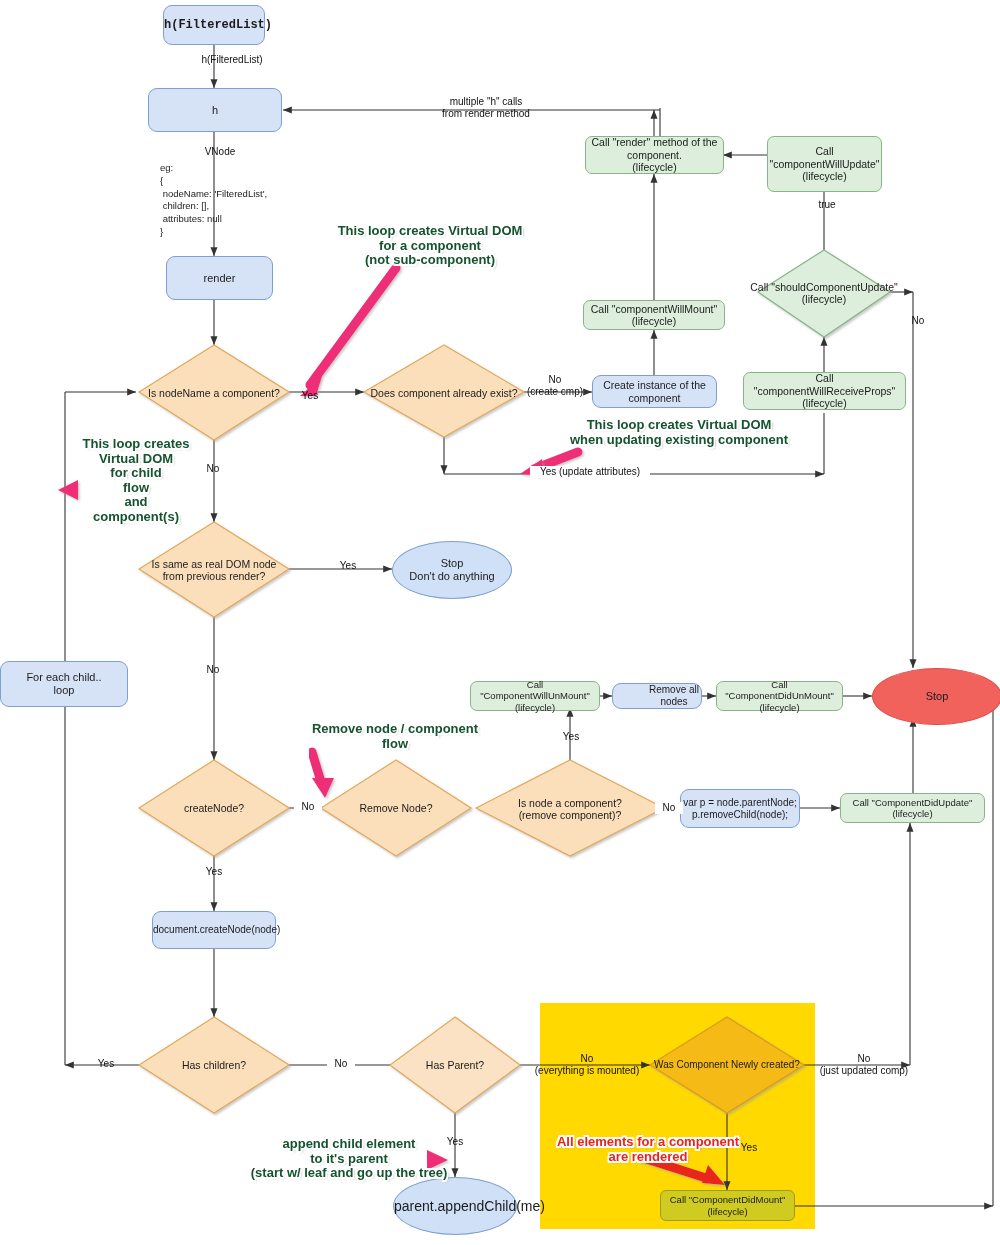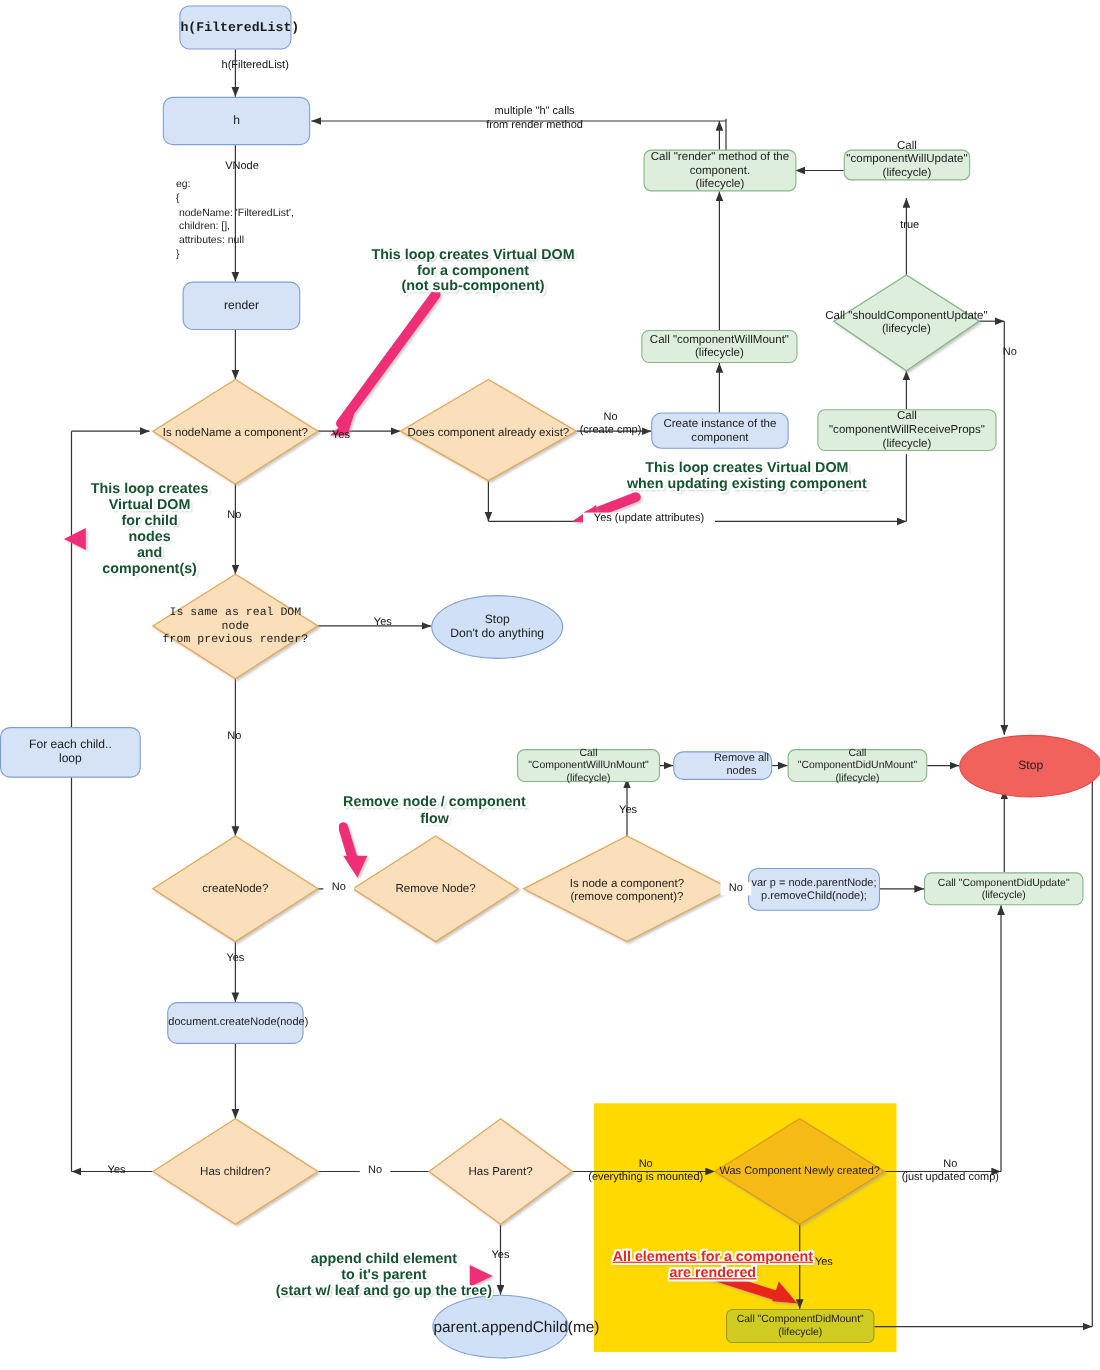--- a/index.html
+++ b/index.html
@@ -25,21 +25,21 @@
           font-size:10.5px;color:#1b1b1b;line-height:1.18;pointer-events:none;}
 
   .edgelabel{position:absolute;font-size:10px;color:#111;line-height:1.15;text-align:center;white-space:pre;}
 
   
   .note{position:absolute;font-weight:bold;font-size:13px;line-height:1.12;text-align:center;color:#14532d;
         text-shadow:
           -1.6px -1.6px 0 #fff, 1.6px -1.6px 0 #fff, -1.6px 1.6px 0 #fff, 1.6px 1.6px 0 #fff,
           -1.6px 0 0 #fff, 1.6px 0 0 #fff, 0 -1.6px 0 #fff, 0 1.6px 0 #fff,
           2px 2px 2px rgba(140,140,140,.55);}
-  .note.red{color:#e8251c;text-decoration:underline;}
+  .note.red{color:#e8251c;}
 
   .vnodeblock{position:absolute;font-size:9.5px;color:#1b1b1b;line-height:1.35;white-space:pre;text-align:left;}
 
   .mono{font-family:"Liberation Mono", monospace;font-weight:bold;font-size:12px;}
 
   .yellowband{position:absolute;background:#ffd900;}
 </style>
 </head>
 <body>
 
@@ -211,21 +211,21 @@
     <span class="txt" style="white-space:pre-line;">Call "componentWillMount"
 (lifecycle)</span>
   </div>
 
   <div class="node gr" style="left:585px;top:136px;width:139px;height:38px;">
     <span class="txt" style="white-space:pre-line;">Call "render" method of the
 component.
 (lifecycle)</span>
   </div>
 
-  <div class="node gr" style="left:767px;top:136px;width:115px;height:28px;align-items:flex-end;">
+  <div class="node gr" style="left:767px;top:136px;width:115px;height:56px;">
     <span class="txt" style="white-space:pre-line;">Call
 "componentWillUpdate"
 (lifecycle)</span>
   </div>
 
   <div class="dlabel" style="left:742px;top:277px;width:164px;height:32px;">
     <span class="txt" style="white-space:pre-line;">Call "shouldComponentUpdate"
 (lifecycle)</span>
   </div>
 
@@ -236,21 +236,21 @@
 
   <div class="dlabel" style="left:142px;top:384px;width:144px;height:18px;">
     <span class="txt">Is nodeName a component?</span>
   </div>
 
   <div class="dlabel" style="left:366px;top:384px;width:156px;height:18px;">
     <span class="txt">Does component already exist?</span>
   </div>
 
   <div class="dlabel" style="left:140px;top:556px;width:148px;height:28px;">
-    <span class="txt" style="white-space:pre-line;font-family:Liberation Mono, monospace;">Is same as real DOM node
+    <span class="txt" style="white-space:pre-line;">Is same as real DOM node
 from previous render?</span>
   </div>
 
   <div class="node el" style="left:392px;top:541px;width:120px;height:58px;">
     <span class="txt" style="white-space:pre-line;">Stop
 Don't do anything</span>
   </div>
 
   <div class="node rr" style="left:0px;top:661px;width:128px;height:46px;">
     <span class="txt" style="white-space:pre-line;">For each child..
@@ -349,21 +349,21 @@
 (just updated comp)</div>
   <div class="edgelabel" style="left:735px;top:1142px;width:28px;">Yes</div>
 
   <div class="note" style="left:330px;top:224px;width:200px;white-space:pre-line;">This loop creates Virtual DOM
 for a component
 (not sub-component)</div>
 
   <div class="note" style="left:75px;top:437px;width:122px;white-space:pre-line;">This loop creates
 Virtual DOM
 for child
-nodes
+flow
 and
 component(s)</div>
 
   <div class="note" style="left:568px;top:418px;width:222px;white-space:pre-line;">This loop creates Virtual DOM
 when updating existing component</div>
 
   <div class="note" style="left:300px;top:722px;width:190px;white-space:pre-line;">Remove node / component flow</div>
 
   <div class="note" style="left:246px;top:1137px;width:206px;white-space:pre-line;">append child element
 to it's parent

